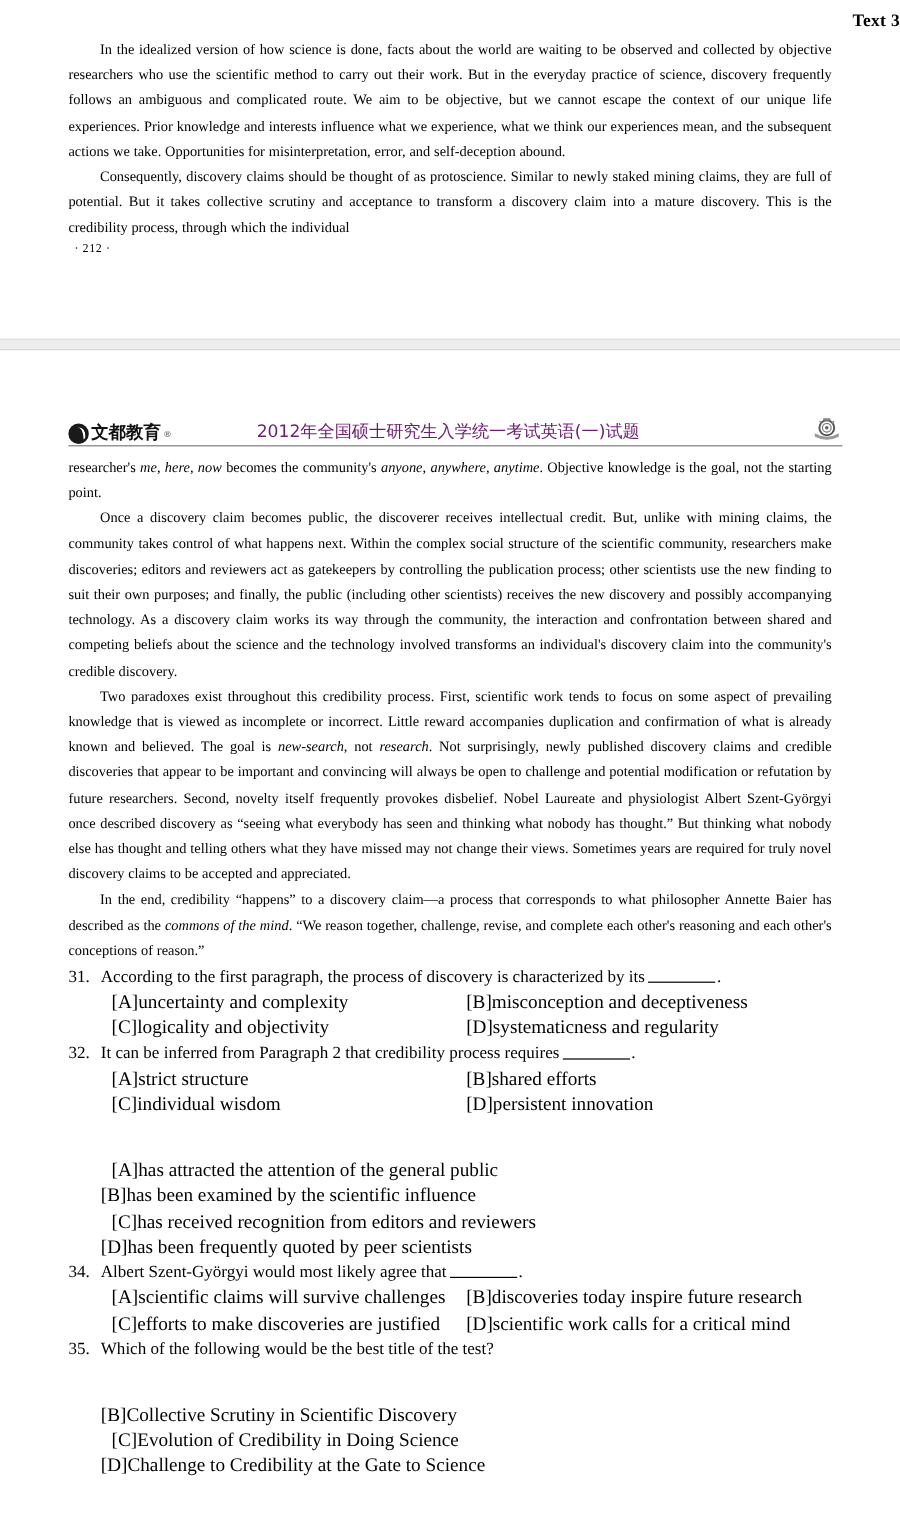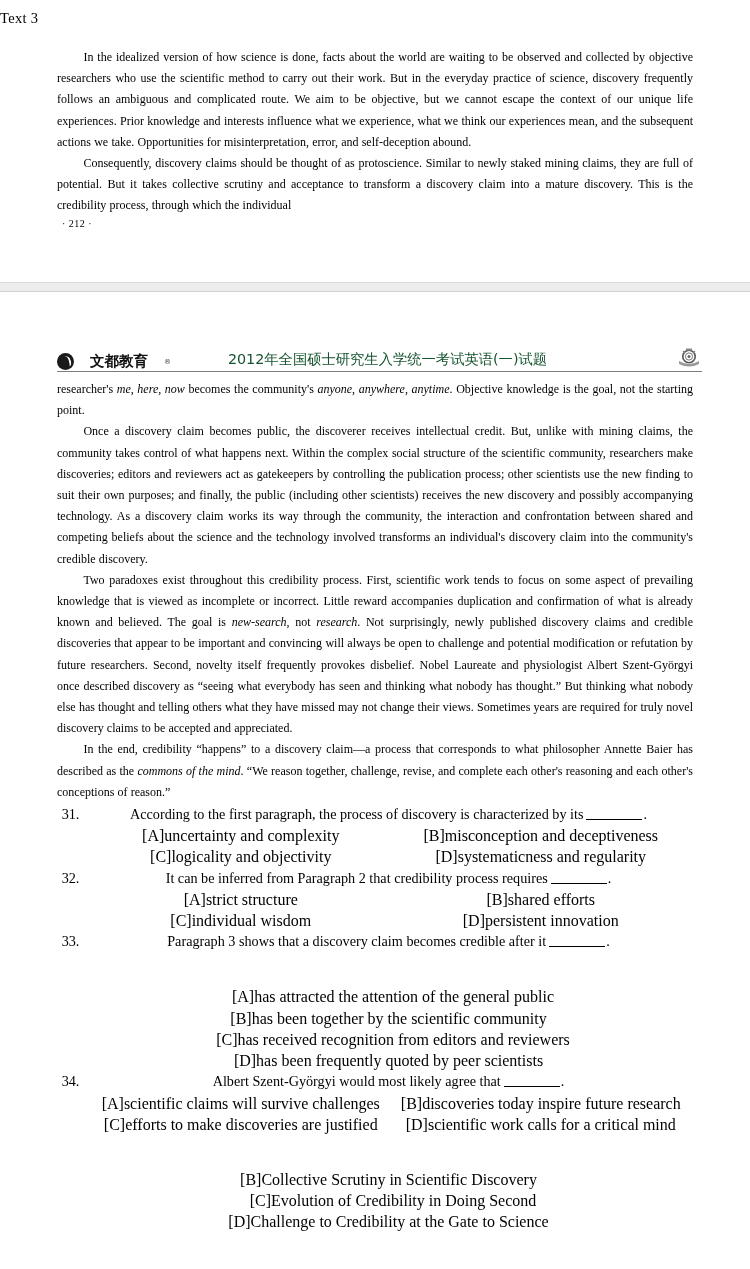--- a/index.html
+++ b/index.html
@@ -18,25 +18,25 @@
     background: #ffffff;
   }
 
   
   .page-top {
     padding: 6px 0 0 0;
     height: 282px;
     position: relative;
   }
   .text-title {
-    text-align: left;
-    font-weight: normal;
+    text-align: right;
+    font-weight: bold;
     font-size: 14.5px;
     letter-spacing: .3px;
-    margin: 4px 0 20px 0;
+    margin: 4px 0 4px 0;
   }
   .body-col {
     margin: 0 57px 0 57px;
   }
   p.para {
     margin: 0;
     text-align: justify;
     text-align-last: left;
     font-size: 12px;
     line-height: 21.2px;
@@ -67,21 +67,21 @@
   .runhead {
     margin: 0 48px 0 57px;
     display: flex;
     align-items: flex-end;
     justify-content: space-between;
     height: 28px;
   }
   .logo {
     display: flex;
     align-items: center;
-    gap: 16px;
+    gap: 2px;
     position: relative;
     top: 1px;
   }
   .logo-mark {
     width: 17px;
     height: 17px;
     border-radius: 50%;
     background: #1a1a1a;
     position: relative;
     display: inline-block;
@@ -108,21 +108,21 @@
   }
   .logo-reg {
     font-size: 7px;
     vertical-align: super;
     color: #444;
     font-family: "DejaVu Sans", sans-serif;
   }
   .runhead-title {
     font-family: "DejaVu Sans", "Liberation Sans", sans-serif;
     font-size: 14.3px;
-    color: #14532d;
+    color: #701a75;
     letter-spacing: 0px;
     position: relative;
     left: -36px;
     white-space: nowrap;
   }
   .seal {
     width: 26px;
     height: 22px;
     position: relative;
     flex: 0 0 auto;
@@ -130,21 +130,21 @@
   .rule {
     margin: 2px 48px 0 57px;
     border: 0;
     border-top: 1px solid #7d7d7d;
     height: 0;
   }
   .body2 {
     margin: 7px 57px 0 57px;
   }
   .q-list { margin-top: 1px; }
-  .q-item { margin-top: 0px; text-align: center; }
+  .q-item { margin-top: 0px; }
   .q-stem {
     font-size: 14.2px;
     line-height: 21.2px;
     display: flex;
     align-items: baseline;
   }
   .q-num {
     width: 27px;
     flex: 0 0 auto;
     font-size: 14.2px;
@@ -242,48 +242,48 @@
         </div>
         <div class="opts-2col">
           <div class="opt opt-a-pad"><span class="tag">[A]</span><span>strict structure</span></div>
           <div class="opt"><span class="tag">[B]</span><span>shared efforts</span></div>
           <div class="opt opt-a-pad"><span class="tag">[C]</span><span>individual wisdom</span></div>
           <div class="opt"><span class="tag">[D]</span><span>persistent innovation</span></div>
         </div>
       </div>
 
       <div class="q-item">
-        <div class="q-stem">
-          <span class="q-num">33.</span>
-          <span class="q-stem-text"><span>Paragraph 3 shows that a discovery claim becomes credible after it</span><span class="blank"></span><span>.</span></span>
-        </div>
         <div class="opts-1col">
           <div class="opt opt-a-pad"><span class="tag">[A]</span><span>has attracted the attention of the general public</span></div>
-          <div class="opt"><span class="tag">[B]</span><span>has been together by the scientific community</span></div>
+          <div class="opt"><span class="tag">[B]</span><span>has been examined by the scientific influence</span></div>
           <div class="opt opt-a-pad"><span class="tag">[C]</span><span>has received recognition from editors and reviewers</span></div>
           <div class="opt"><span class="tag">[D]</span><span>has been frequently quoted by peer scientists</span></div>
         </div>
       </div>
 
       <div class="q-item">
         <div class="q-stem">
           <span class="q-num">34.</span>
           <span class="q-stem-text"><span>Albert Szent-Györgyi would most likely agree that</span><span class="blank"></span><span>.</span></span>
         </div>
         <div class="opts-2col">
           <div class="opt opt-a-pad"><span class="tag">[A]</span><span>scientific claims will survive challenges</span></div>
           <div class="opt"><span class="tag">[B]</span><span>discoveries today inspire future research</span></div>
           <div class="opt opt-a-pad"><span class="tag">[C]</span><span>efforts to make discoveries are justified</span></div>
           <div class="opt"><span class="tag">[D]</span><span>scientific work calls for a critical mind</span></div>
         </div>
       </div>
 
       <div class="q-item">
+        <div class="q-stem">
+          <span class="q-num">35.</span>
+          <span class="q-stem-text">Which of the following would be the best title of the test?</span>
+        </div>
         <div class="opts-1col">
           <div class="opt"><span class="tag">[B]</span><span>Collective Scrutiny in Scientific Discovery</span></div>
-          <div class="opt opt-a-pad"><span class="tag">[C]</span><span>Evolution of Credibility in Doing Second</span></div>
+          <div class="opt opt-a-pad"><span class="tag">[C]</span><span>Evolution of Credibility in Doing Science</span></div>
           <div class="opt"><span class="tag">[D]</span><span>Challenge to Credibility at the Gate to Science</span></div>
         </div>
       </div>
 
     </div>
   </div>
 </div>
 
 </body></html>

